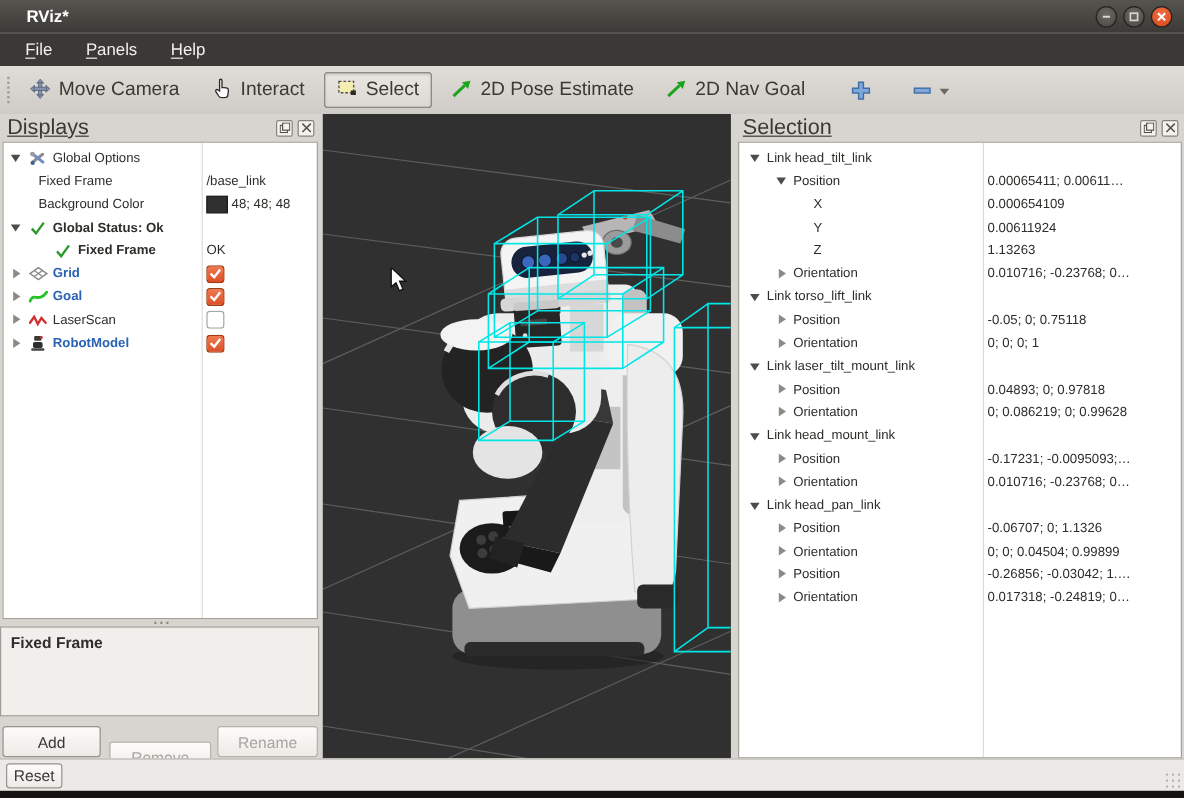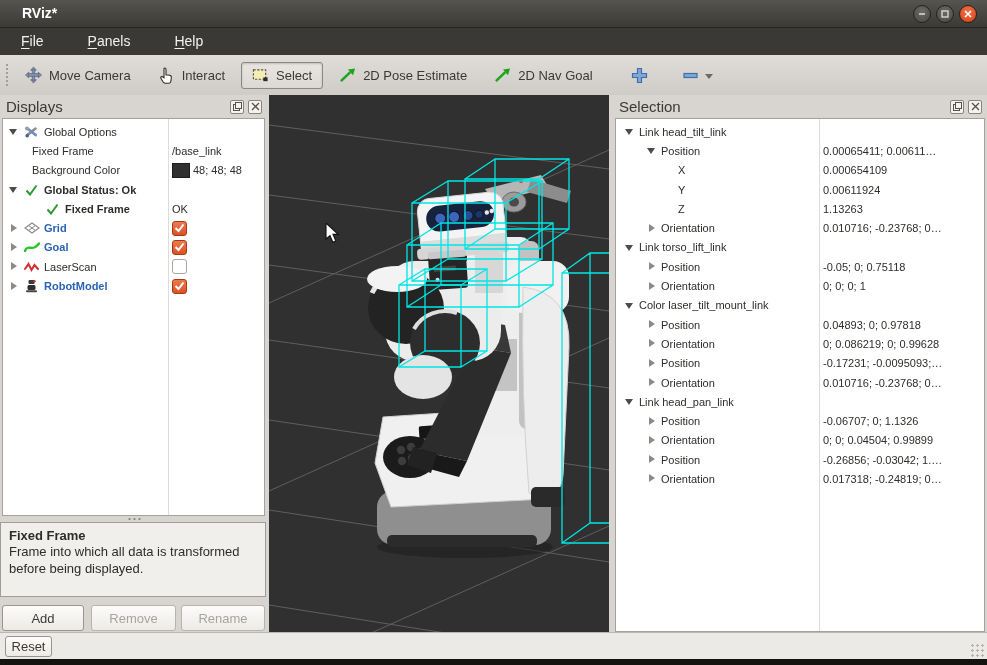--- a/index.html
+++ b/index.html
@@ -11,45 +11,45 @@
     background:linear-gradient(#56544f,#3c3a36);border-bottom:1px solid #262520;box-sizing:border-box;}
   .title-text{position:absolute;left:22px;top:0;line-height:27px;color:#fff;font-weight:bold;font-size:14px;}
   .winbtns{position:absolute;right:10px;top:5px;display:flex;gap:5px;}
   .wbtn{width:18px;height:18px;border-radius:50%;border:1px solid #24231f;box-sizing:border-box;
     background:radial-gradient(circle at 50% 35%,#6b6a64,#4a4843);display:flex;align-items:center;justify-content:center;}
   .wbtn.close{background:radial-gradient(circle at 50% 35%,#f27049,#d44414);}
   .wbtn svg{display:block;}
 
   
   .menubar{position:absolute;left:0;top:28px;width:987px;height:27px;background:#3a3935;
-    display:flex;align-items:center;padding-left:8px;box-sizing:border-box;gap:18px;}
+    display:flex;align-items:center;padding-left:8px;box-sizing:border-box;gap:2px;}
   .menu-item{color:#f2f1ef;font-size:14px;padding:0 13px;line-height:27px;}
   .mi-init{text-decoration:underline;text-underline-offset:2px;}
 
   
   .toolbar{position:absolute;left:0;top:55px;width:987px;height:40px;
     background:linear-gradient(#e0ddd9,#cfcbc6);display:flex;align-items:center;padding-left:5px;box-sizing:border-box;}
   .tb-handle{width:0;height:22px;border-left:2px dotted #a19d97;margin:0 6px 0 1px;}
   .tbtn{display:flex;align-items:flex-start;gap:7px;padding:5px 10px;margin-right:5px;border:1px solid transparent;
-    border-radius:3px;font-size:13px;color:#3a3935;}
+    border-radius:3px;font-size:16px;color:#3a3935;}
   .tbtn.active{background:linear-gradient(#e9e6e2,#dcd8d3);border:1px solid #8b8781;
     box-shadow:inset 0 1px 2px rgba(0,0,0,.18);}
   .tbtn svg{display:block;}
   .tb-gap{width:16px;}
   .tb-iconbtn{display:flex;align-items:center;padding:4px 6px;margin-right:6px;}
   .tb-caret{width:0;height:0;border-left:4px solid transparent;border-right:4px solid transparent;
     border-top:5px solid #6c6a65;margin-left:6px;margin-top:3px;}
 
   
   .main{position:absolute;left:0;top:95px;width:987px;height:537px;background:#d8d4d0;}
   .panel{position:absolute;top:0;height:537px;}
   .panel-displays{left:0;width:267px;}
   .panel-selection{left:613px;width:374px;}
   .phead{position:absolute;left:0;top:0;right:0;height:23px;display:flex;align-items:center;}
-  .phead .ptitle{font-size:15px;color:#3a3935;padding-left:6px;flex:1;}
+  .phead .ptitle{font-size:18px;color:#3a3935;padding-left:6px;flex:1;text-decoration:underline;}
   .ph-icons{display:flex;gap:4px;padding-right:5px;}
   .ph-icon{width:14px;height:14px;border:1px solid #87837d;background:#f4f2ef;border-radius:2px;
     display:flex;align-items:center;justify-content:center;box-sizing:border-box;}
 
   .tree{position:absolute;left:2px;right:2px;background:#fff;border:1px solid #a5a19b;box-sizing:border-box;overflow:hidden;}
   .tree-d{top:23px;height:398px;}
   .tree-s{top:23px;bottom:0;}
   .coldiv{position:absolute;top:0;bottom:0;width:1px;background:#dedcd8;}
   .trow{position:relative;display:grid;height:19.3px;align-items:center;font-size:11px;color:#2e2d2a;}
   .tree-d .trow{grid-template-columns:165px 1fr;}
@@ -78,21 +78,21 @@
   .helpbox{position:absolute;left:0;right:1px;top:427px;height:75px;background:#f1efec;border:1px solid #a09c96;
     box-sizing:border-box;padding:5px 8px;color:#2e2d2a;}
   .helpbox .ht{font-weight:bold;font-size:13px;margin-bottom:1px;}
   .helpbox .hb{font-size:13px;line-height:1.28;width:250px;}
 
   .btn{background:linear-gradient(#fdfcfb,#edeae6);border:1px solid #989490;border-radius:3px;
     font-size:13px;color:#3a3935;display:flex;align-items:center;justify-content:center;box-sizing:border-box;
     font-family:"Liberation Sans",sans-serif;}
   .btn.disabled{color:#a8a49e;border-color:#b7b3ad;}
   .dbtn{position:absolute;top:510px;height:26px;}
-  .b-add{left:2px;width:82px;} .b-remove{left:91px;width:85px;} .b-rename{left:181px;width:84px;}
+  .b-add{left:2px;width:82px;} .b-remove{left:91px;width:85px;margin-top:13px;} .b-rename{left:181px;width:84px;}
 
   
   .viewport{position:absolute;left:269px;top:0;width:340px;height:537px;background:#303030;overflow:hidden;}
   .cursor{position:absolute;left:56px;top:128px;}
 
   
   .statusbar{position:absolute;left:0;top:632px;width:987px;height:27px;background:#eceae6;border-top:1px solid #bab6b1;box-sizing:border-box;}
   .b-reset{position:absolute;left:5px;top:3px;width:47px;height:21px;}
   .grip{position:absolute;right:3px;bottom:2px;width:14px;height:14px;
     background:radial-gradient(circle,#b5b1aa 1px,transparent 1.3px);background-size:5px 5px;}
@@ -360,21 +360,20 @@
             </span>
         </div>
       </div>
 
       <div class="dsplitter">
           <div class="dots3"></div>
         </div>
 
       <div class="helpbox">
         <div class="ht">Fixed Frame</div>
-        <div class="hb">Frame into which all data is transformed before being displayed.</div>
       </div>
 
       <div class="btn dbtn b-add">Add</div>
       <div class="btn dbtn b-remove disabled">Remove</div>
       <div class="btn dbtn b-rename disabled">Rename</div>
     </div>
 
     <div class="viewport">
       <svg width="340" height="537" viewBox="0 0 340 537">
         <rect x="0" y="0" width="340" height="537" fill="#303030"></rect>
@@ -556,39 +555,46 @@
           <span class="ncell s1">
               <span class="exp right"></span>
               <span>Orientation</span>
             </span>
           <span class="vcell">0; 0; 0; 1</span>
           </div>
 
         <div class="trow">
           <span class="ncell s0">
               <span class="exp down"></span>
-              <span>Color laser_tilt_mount_link</span>
+              <span>Link laser_tilt_mount_link</span>
             </span>
           <span class="vcell"></span>
           </div>
         <div class="trow">
           <span class="ncell s1">
               <span class="exp right"></span>
               <span>Position</span>
             </span>
           <span class="vcell">0.04893; 0; 0.97818</span>
           </div>
         <div class="trow">
           <span class="ncell s1">
               <span class="exp right"></span>
               <span>Orientation</span>
             </span>
           <span class="vcell">0; 0.086219; 0; 0.99628</span>
           </div>
 
+        <div class="trow">
+          <span class="ncell s0">
+              <span class="exp down"></span>
+              <span>Link head_mount_link</span>
+            </span>
+          <span class="vcell"></span>
+          </div>
         <div class="trow">
           <span class="ncell s1">
               <span class="exp right"></span>
               <span>Position</span>
             </span>
           <span class="vcell">-0.17231; -0.0095093;…</span>
           </div>
         <div class="trow">
           <span class="ncell s1">
               <span class="exp right"></span>

